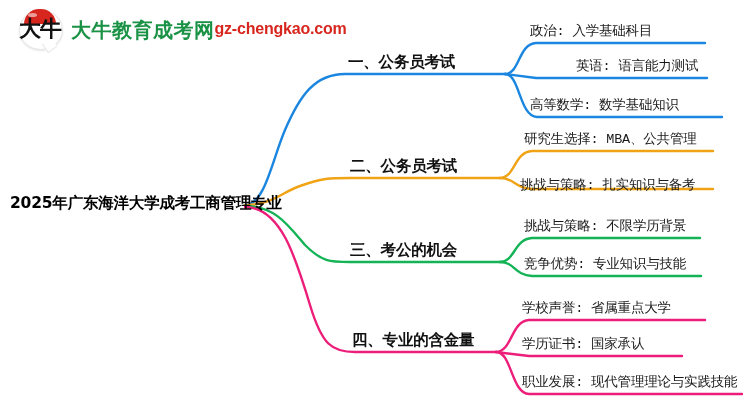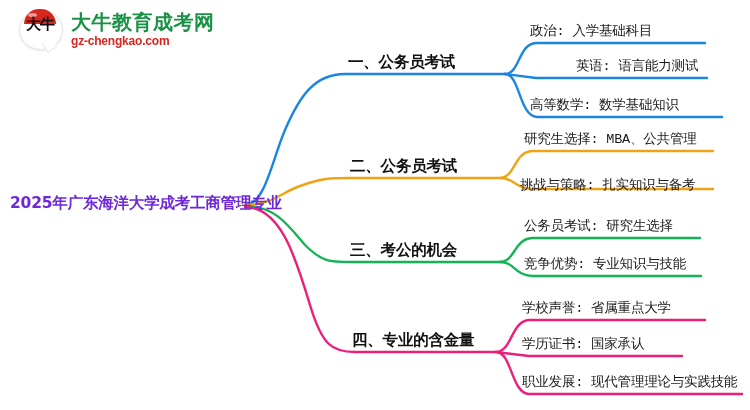--- a/index.html
+++ b/index.html
@@ -34,40 +34,40 @@
     position:absolute;left:6px;top:1px;width:32px;height:15px;
     background:#d7261e;
     border-radius:16px 16px 0 0;
   }
   .logo-mark .cap:after{
     content:"";position:absolute;left:4px;top:4px;width:9px;height:4px;
     background:rgba(255,255,255,.55);border-radius:50%;
   }
   .logo-mark .cn{
     position:absolute;left:0;top:9px;width:44px;text-align:center;
-    font-size:15px;font-weight:bold;color:#111;letter-spacing:-1px;
+    font-size:22px;font-weight:bold;color:#111;letter-spacing:-1px;
     font-family:"DejaVu Sans","Liberation Sans",sans-serif;
     line-height:1.05;
   }
-  .logo-text{display:flex;flex-direction:column;justify-content:center;}
+  .logo-text{display:flex;flex-direction:row;justify-content:center;}
   .logo-cn{
     font-size:20px;font-weight:bold;color:#1a9245;letter-spacing:.5px;
     line-height:1.15;white-space:nowrap;
     font-family:"DejaVu Sans","Liberation Sans",sans-serif;
   }
   .logo-en{
-    font-size:12px;font-weight:bold;color:#d7261e;letter-spacing:-.2px;
+    font-size:16px;font-weight:bold;color:#d7261e;letter-spacing:-.2px;
     line-height:1.2;white-space:nowrap;
     font-family:"Liberation Sans",sans-serif;
   }
 
   
   .center-node{
     position:absolute;left:10px;top:193px;
-    font-size:15.5px;font-weight:bold;color:#6d28d9;
+    font-size:15.5px;font-weight:bold;color:#000000;
     white-space:nowrap;letter-spacing:-.2px;
     font-family:"DejaVu Sans","Liberation Sans",sans-serif;
   }
 
   
   .branch-title{
     position:absolute;
     font-size:15.5px;font-weight:bold;color:#111111;
     white-space:nowrap;letter-spacing:-.2px;
     font-family:"DejaVu Sans","Liberation Sans",sans-serif;
@@ -128,20 +128,20 @@
   <div class="branch-title" style="left:350px;top:240px;">三、考公的机会</div>
   <div class="branch-title" style="left:352px;top:330px;">四、专业的含金量</div>
 
   <div class="leaf" style="left:530px;top:22px;">政治: 入学基础科目</div>
   <div class="leaf" style="left:530px;top:57px;margin-left:46px;">英语: 语言能力测试</div>
   <div class="leaf" style="left:530px;top:96px;">高等数学: 数学基础知识</div>
 
   <div class="leaf" style="left:524px;top:130px;">研究生选择: MBA、公共管理</div>
   <div class="leaf" style="left:520px;top:168px;margin-top:8px;">挑战与策略: 扎实知识与备考</div>
 
-  <div class="leaf" style="left:524px;top:217px;">公务员考试: 研究生选择</div>
+  <div class="leaf" style="left:524px;top:217px;">挑战与策略: 不限学历背景</div>
   <div class="leaf" style="left:524px;top:255px;">竞争优势: 专业知识与技能</div>
 
   <div class="leaf" style="left:522px;top:299px;">学校声誉: 省属重点大学</div>
   <div class="leaf" style="left:522px;top:335px;">学历证书: 国家承认</div>
   <div class="leaf" style="left:522px;top:373px;">职业发展: 现代管理理论与实践技能</div>
 
 </div>
 
 </body></html>

